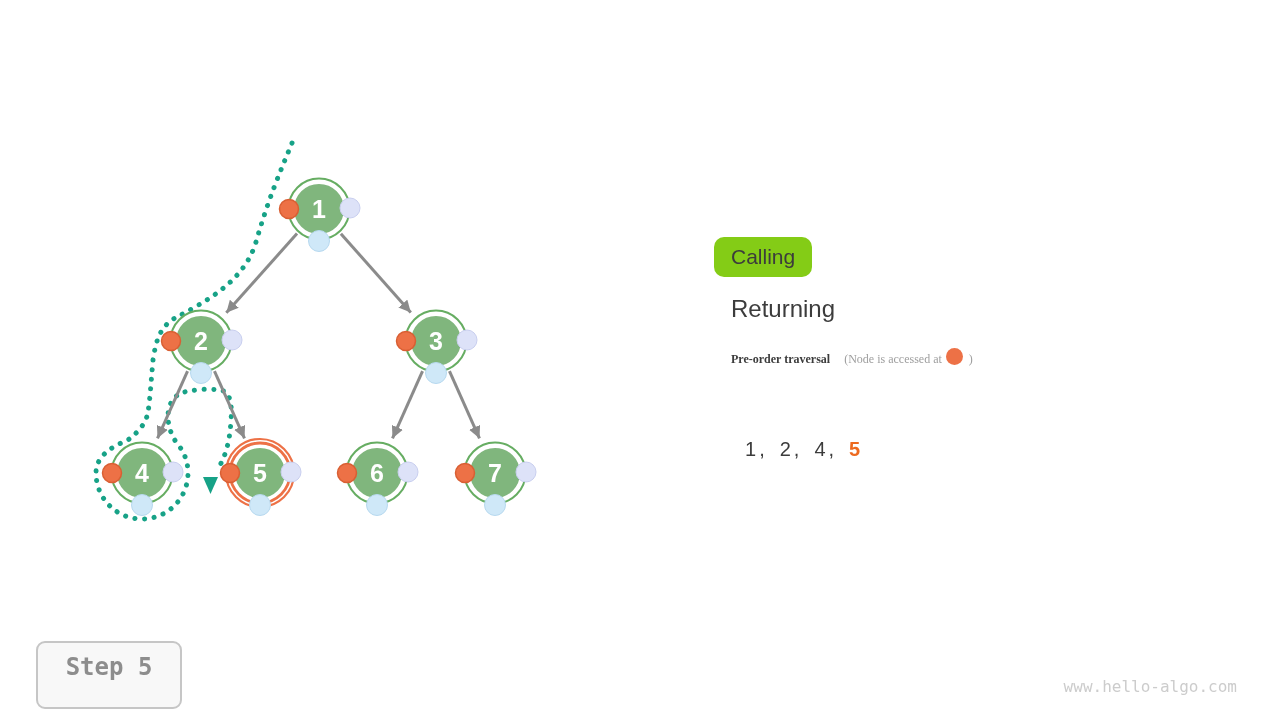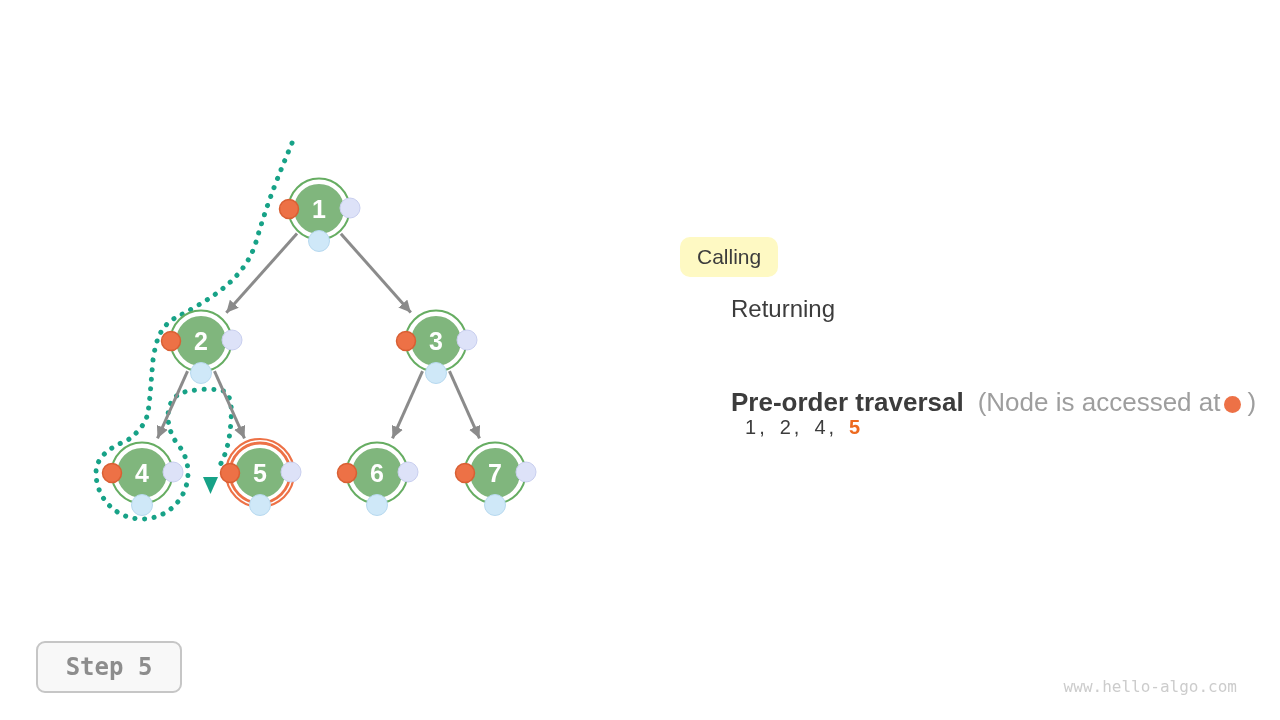--- a/index.html
+++ b/index.html
@@ -4,48 +4,48 @@
 <style>
   html,body{margin:0;padding:0;}
   body{
     width:1280px;height:720px;position:relative;overflow:hidden;
     background:#ffffff;font-family:"Liberation Sans",sans-serif;
   }
   #stage{position:absolute;left:0;top:0;width:1280px;height:720px;}
   svg{position:absolute;left:0;top:0;}
 
   .badge{
-    position:absolute;left:680px;top:237px;
-    background:#fef9c3;border-radius:10px;
+    position:absolute;left:714px;top:237px;
+    background:#84cc16;border-radius:10px;
     padding:8px 17px;font-size:21px;color:#3c3c3c;
   }
   .returning{
     position:absolute;left:731px;top:295px;
     font-size:24px;color:#3c3c3c;
   }
   .trav-row{
-    position:absolute;left:731px;top:387px;
-    font-size:26px;color:#3c3c3c;white-space:nowrap;
+    position:absolute;left:731px;top:348px;
+    font-size:12px;color:#3c3c3c;white-space:nowrap;font-family:Liberation Serif, serif;
   }
   .trav-title{font-weight:bold;margin-right:14px;}
   .trav-note{color:#9e9e9e;}
   .legend-dot{
     display:inline-block;width:17px;height:17px;border-radius:50%;
     background:#ed7146;vertical-align:-2px;margin:0 6px 0 4px;
   }
   .seq-row{
-    position:absolute;left:745px;top:416px;
+    position:absolute;left:745px;top:438px;
     font-size:20px;color:#3c3c3c;white-space:nowrap;
   }
   .seq-item{color:#3c3c3c;}
   .seq-item.active{color:#ed6a1f;font-weight:bold;}
   .seq-comma{margin-left:3px;margin-right:15px;color:#3c3c3c;}
 
   .step-box{
-    position:absolute;left:36px;top:641px;width:146px;height:52px;
+    position:absolute;left:36px;top:641px;width:146px;height:68px;
     background:#f8f8f8;border:2px solid #c6c6c6;border-radius:9px;
     box-sizing:border-box;text-align:center;line-height:48px;
     font-family:"DejaVu Sans Mono",monospace;font-weight:bold;
     font-size:24px;color:#8d8d8d;
   }
   .watermark{
     position:absolute;right:43px;top:677px;
     font-family:"DejaVu Sans Mono",monospace;
     font-size:16px;color:#cccccc;
   }

